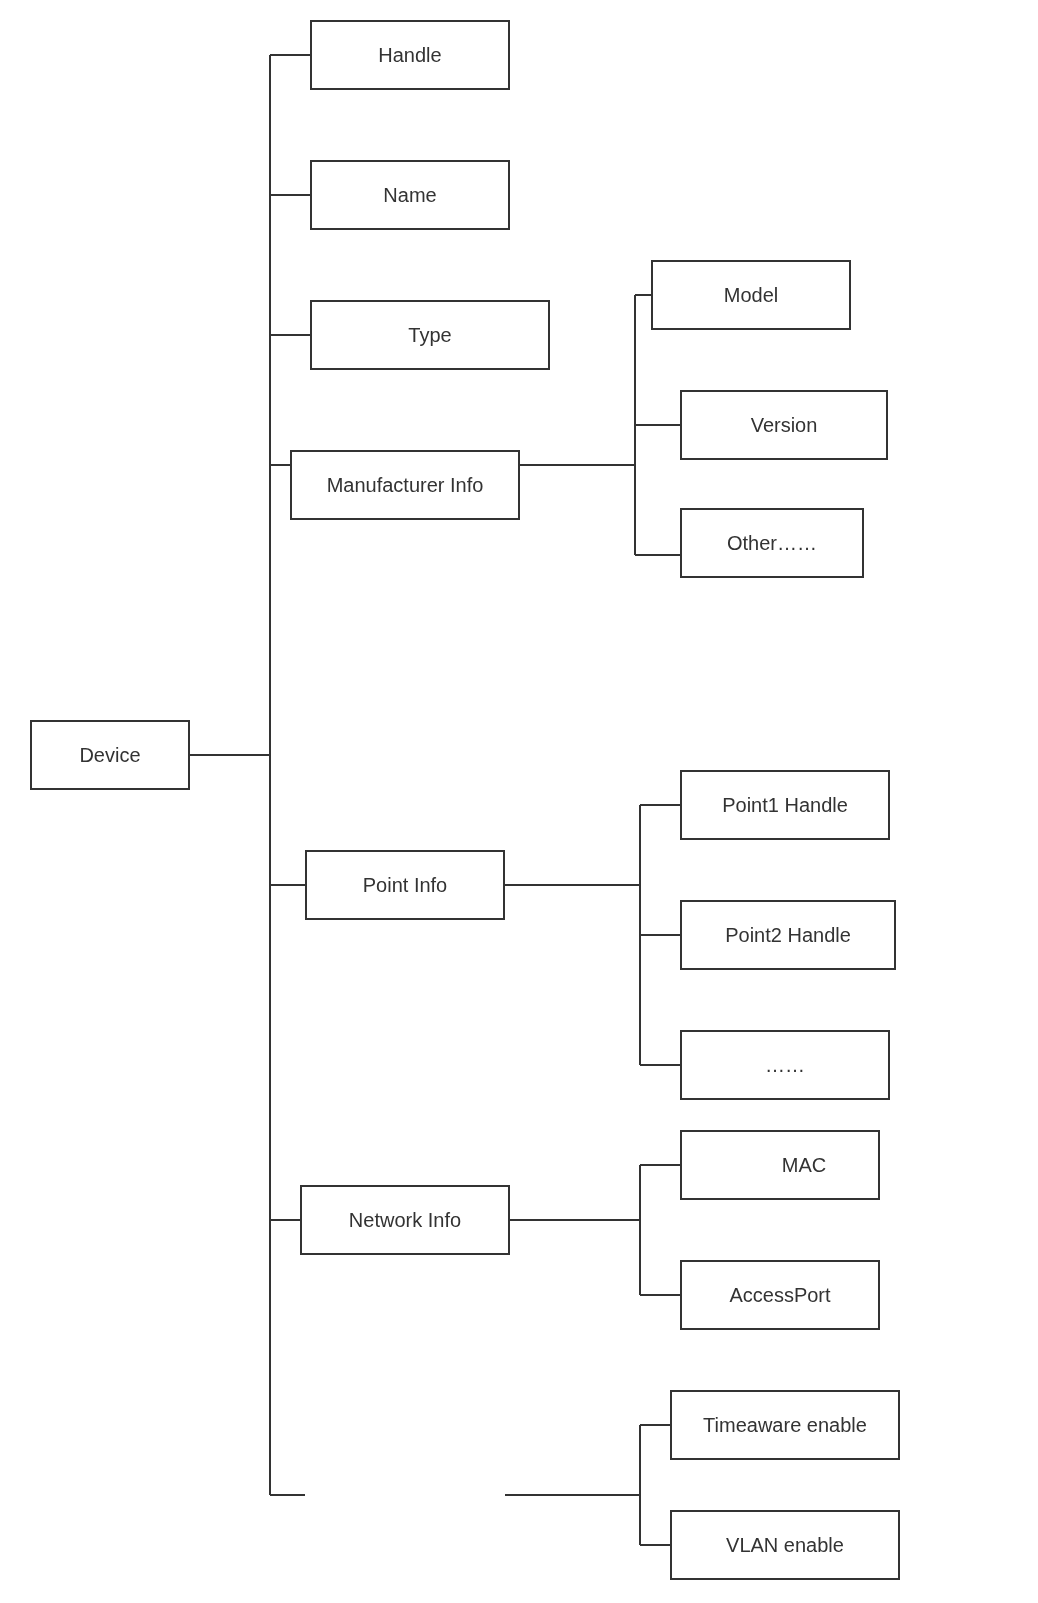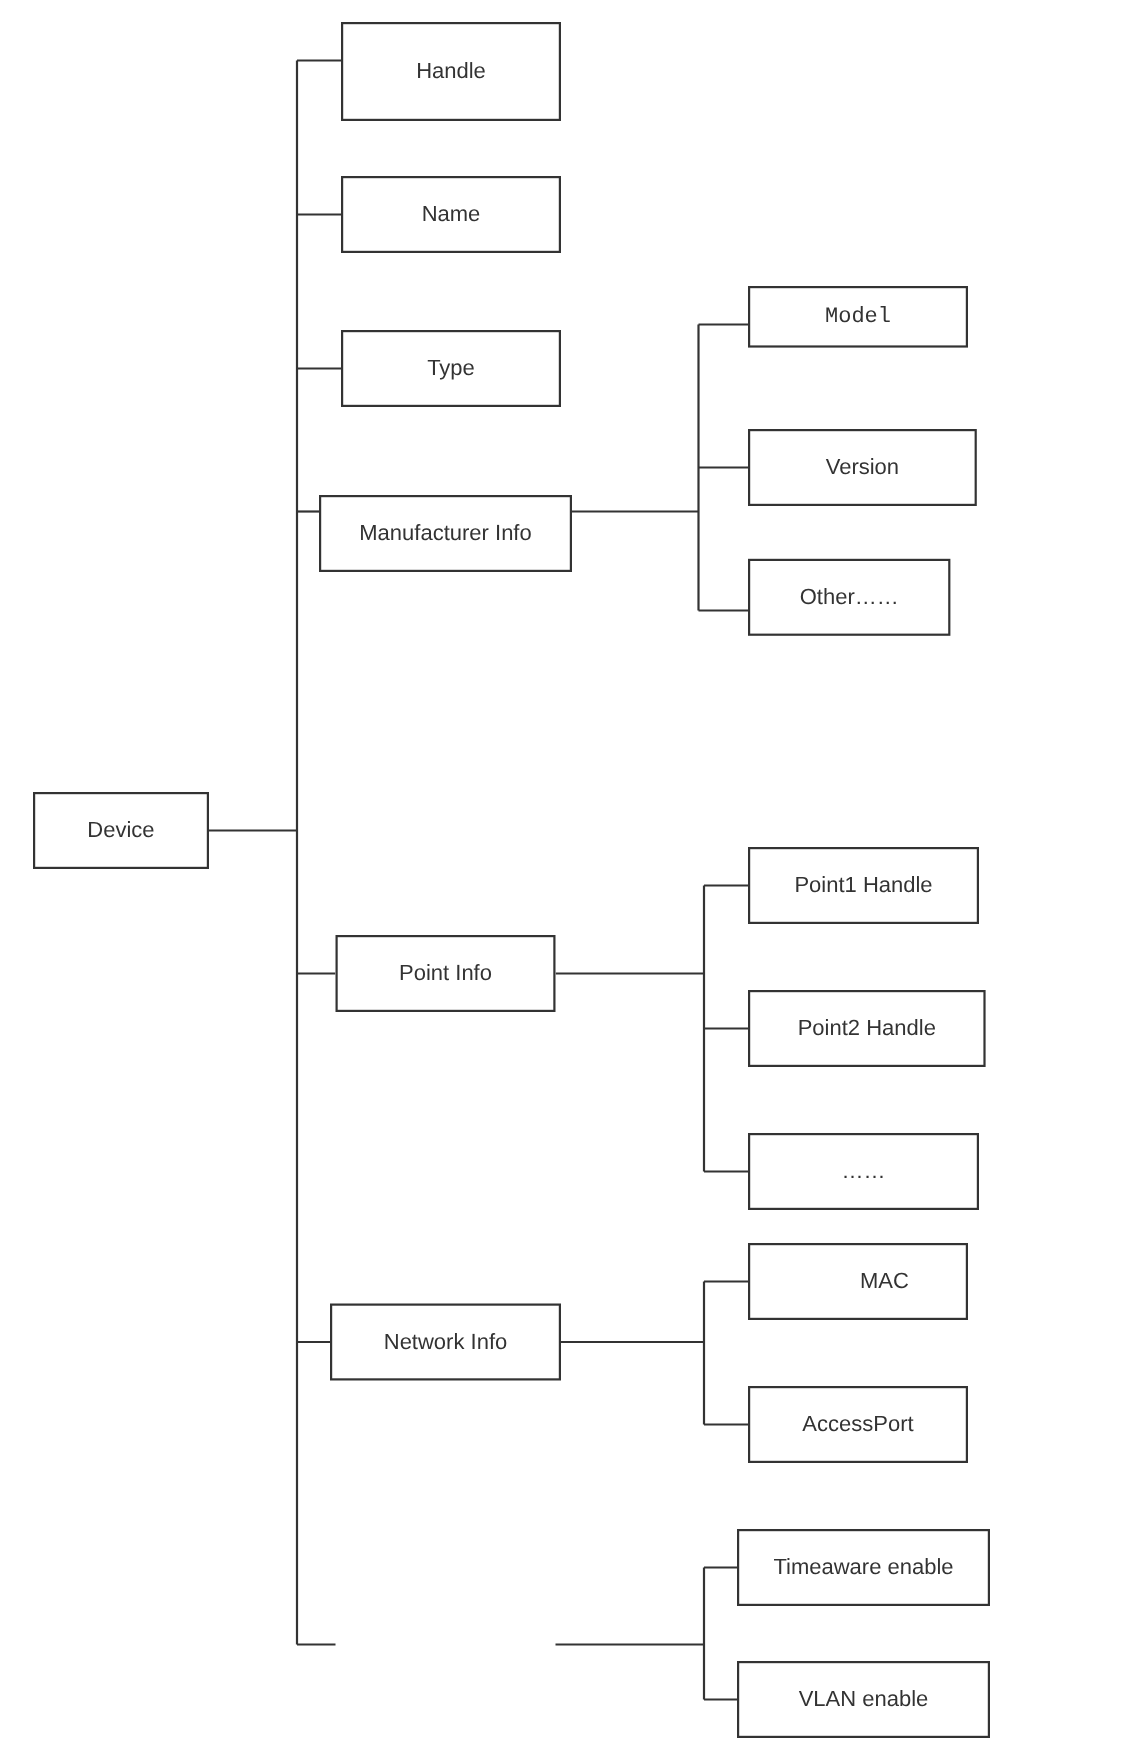--- a/index.html
+++ b/index.html
@@ -109,46 +109,46 @@
 
     <line x1="640" y1="1425" x2="670" y2="1425"></line>
 
     <line x1="640" y1="1545" x2="670" y2="1545"></line>
   </svg>
 
   <div class="node" style="left:30px; top:720px; width:160px; height:70px;">
     <span>Device</span>
   </div>
 
-  <div class="node" style="left:310px; top:20px; width:200px; height:90px;">
+  <div class="node" style="left:310px; top:20px; width:200px; height:70px;">
     <span>Handle</span>
   </div>
 
   <div class="node" style="left:310px; top:160px; width:200px; height:70px;">
     <span>Name</span>
   </div>
 
-  <div class="node" style="left:310px; top:300px; width:200px; height:70px;">
+  <div class="node" style="left:310px; top:300px; width:240px; height:70px;">
     <span>Type</span>
   </div>
 
   <div class="node" style="left:290px; top:430px; width:230px; height:70px;margin-top:20px;">
     <span>Manufacturer Info</span>
   </div>
 
   <div class="node" style="left:305px; top:850px; width:200px; height:70px;">
     <span>Point Info</span>
   </div>
 
   <div class="node" style="left:300px; top:1185px; width:210px; height:70px;">
     <span>Network Info</span>
   </div>
 
 
-  <div class="node" style="left:680px; top:260px; width:200px; height:56px;font-family:Liberation Mono, monospace;">
+  <div class="node" style="left:651px; top:260px; width:200px; height:70px;">
     <span>Model</span>
   </div>
 
   <div class="node" style="left:680px; top:390px; width:208px; height:70px;">
     <span>Version</span>
   </div>
 
   <div class="node" style="left:680px; top:508px; width:184px; height:70px;">
     <span>Other……</span>
   </div>

